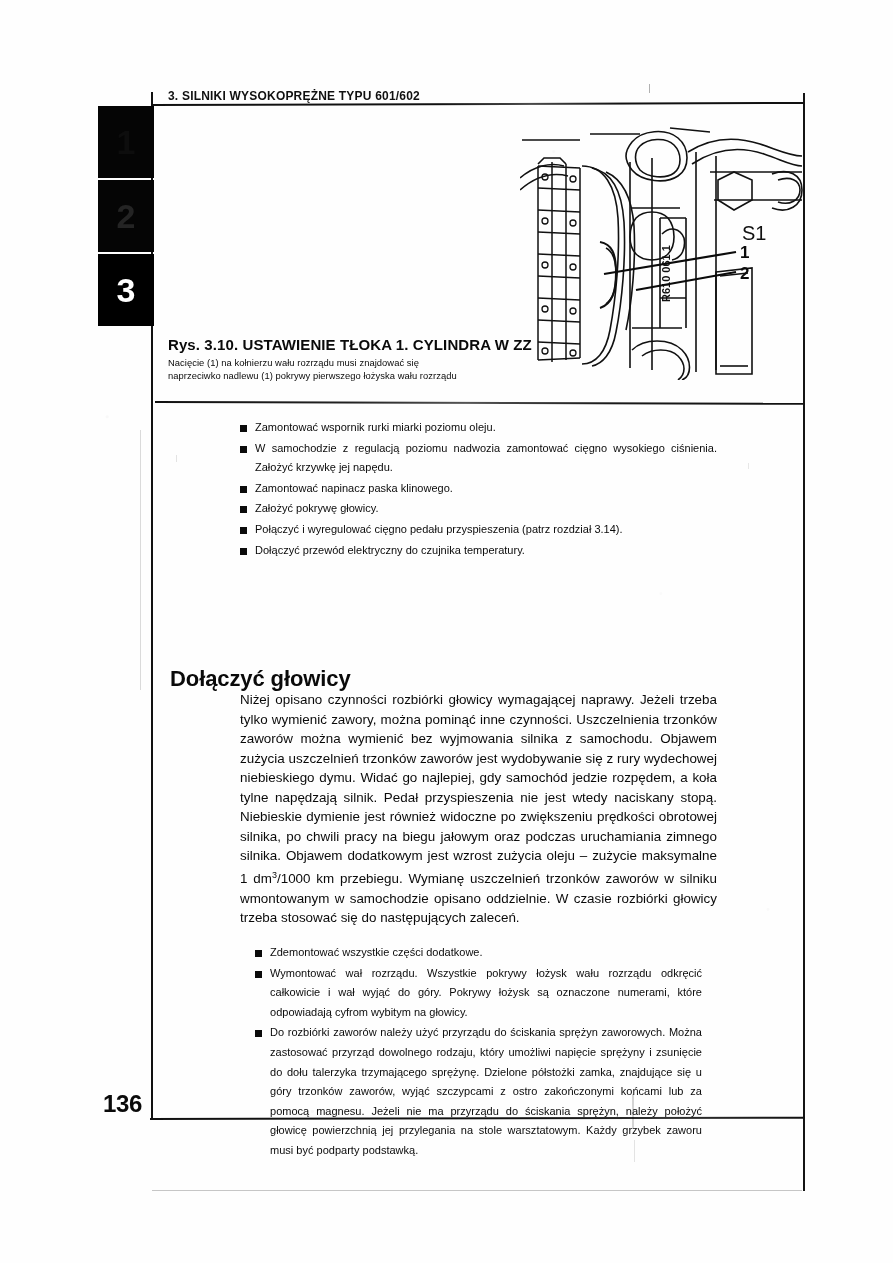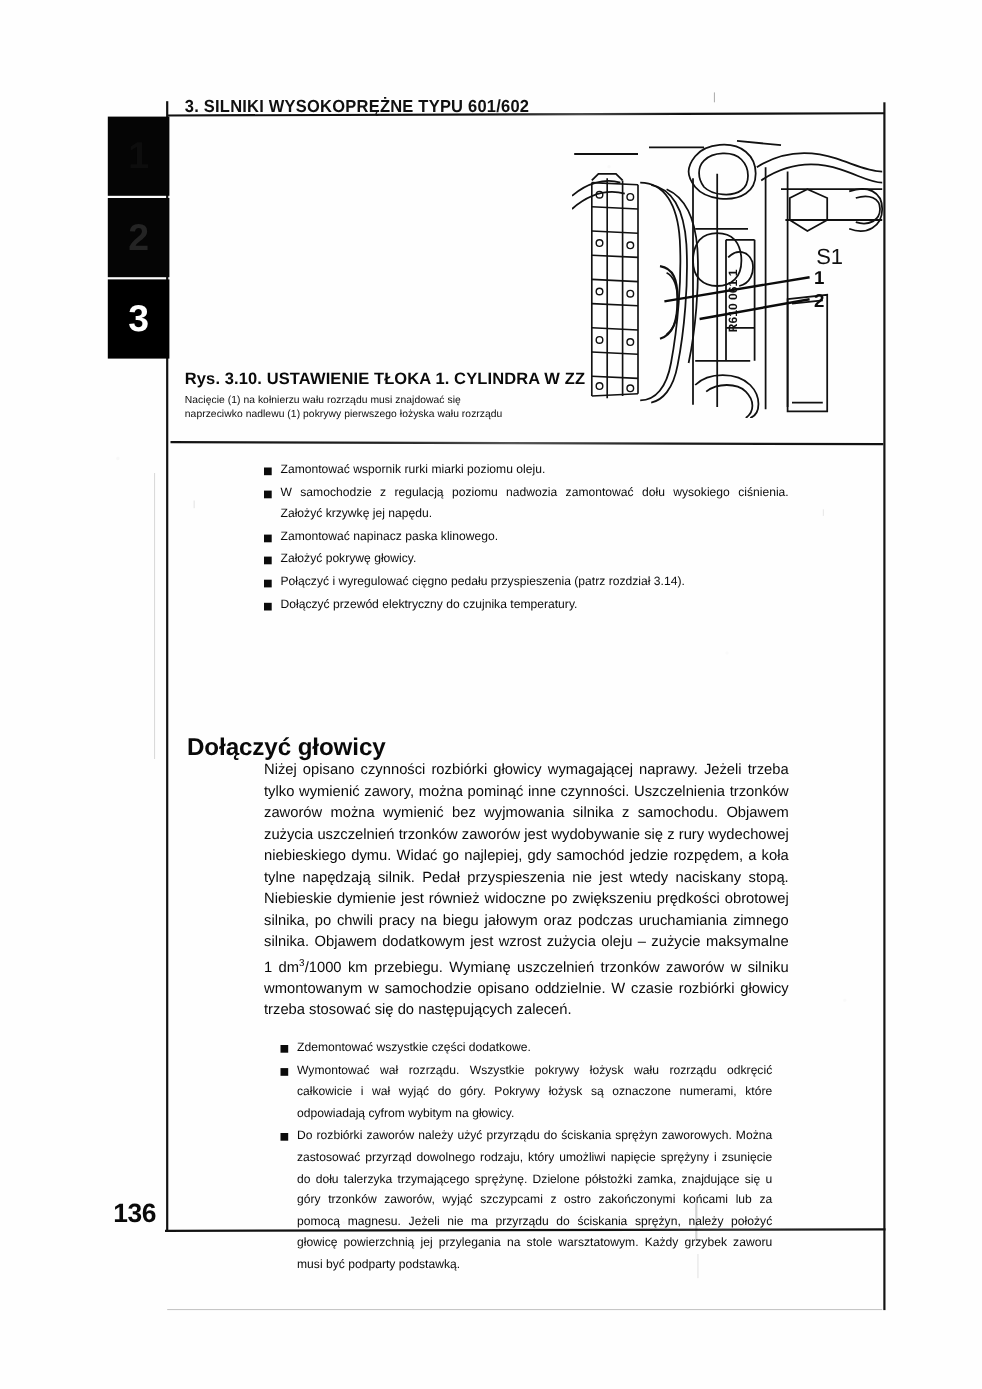--- a/index.html
+++ b/index.html
@@ -108,21 +108,21 @@
   }
   .chapter-tab.faint   { color: #0d0d0d; }
   .chapter-tab.dim     { color: #242424; }
   .chapter-tab.current { color: #ffffff; }
   .chapter-tab.current { background: #000; }
 
   
   #running-head {
     position: absolute;
     left: 168px; top: 88px;
-    font-size: 15px;
+    font-size: 12px;
     font-weight: bold;
     letter-spacing: .2px;
     white-space: nowrap;
     color: #101010;
     transform: scaleY(1.06);
     transform-origin: left top;
   }
 
   
   #figure-illustration {
@@ -317,21 +317,21 @@
 
   <div id="figure-caption">
     <p class="caption-title">Rys. 3.10. USTAWIENIE TŁOKA 1. CYLINDRA W ZZ</p>
     <p class="caption-line">Nacięcie (1) na kołnierzu wału rozrządu musi znajdować się</p>
     <p class="caption-line">naprzeciwko nadlewu (1) pokrywy pierwszego łożyska wału rozrządu</p>
   </div>
 
   <div id="body-column">
     <ul class="bullet-list">
       <li class="bullet-item">Zamontować wspornik rurki miarki poziomu oleju.</li>
-      <li class="bullet-item">W samochodzie z regulacją poziomu nadwozia zamontować dołu wysokiego ciśnienia. Założyć krzywkę jej napędu.</li>
+      <li class="bullet-item">W samochodzie z regulacją poziomu nadwozia zamontować cięgno wysokiego ciśnienia. Założyć krzywkę jej napędu.</li>
       <li class="bullet-item">Zamontować napinacz paska klinowego.</li>
       <li class="bullet-item">Założyć pokrywę głowicy.</li>
       <li class="bullet-item">Połączyć i wyregulować cięgno pedału przyspieszenia (patrz rozdział 3.14).</li>
       <li class="bullet-item">Dołączyć przewód elektryczny do czujnika temperatury.</li>
     </ul>
   </div>
 
   <h2 id="section-heading">Dołączyć głowicy</h2>
 
   <div id="prose-column">

